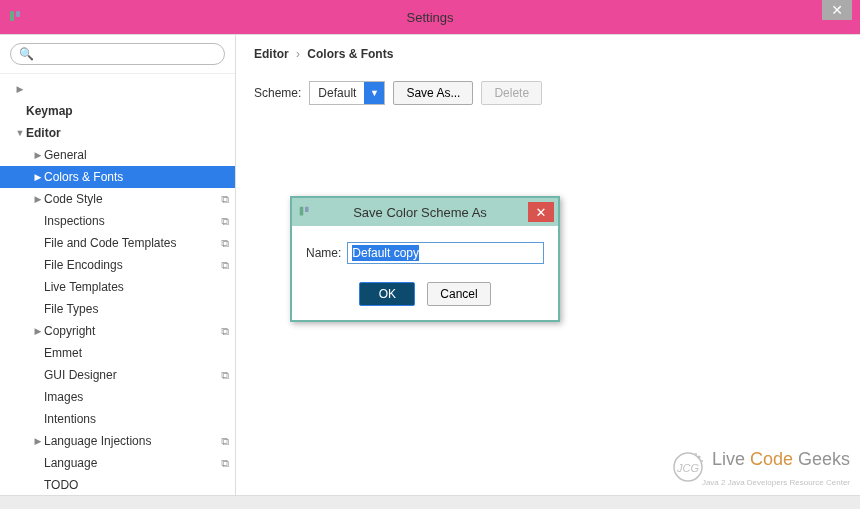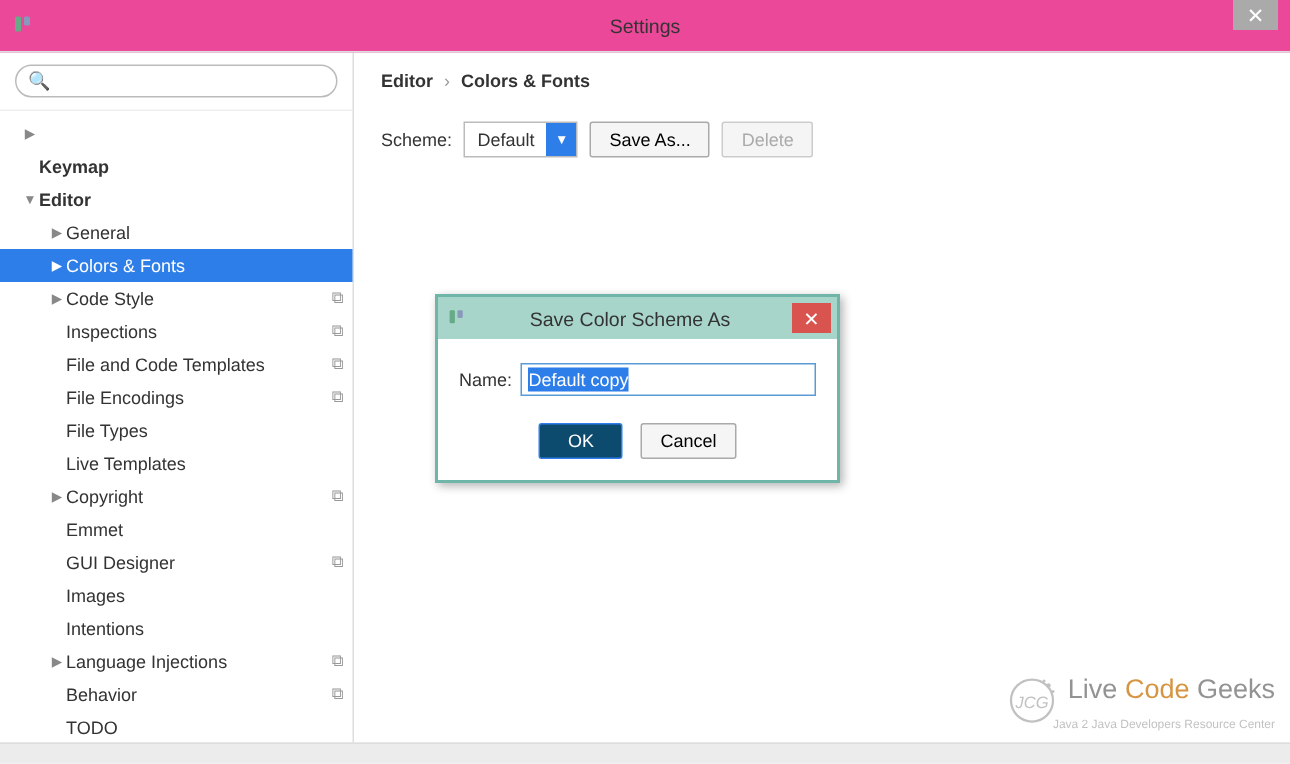--- a/index.html
+++ b/index.html
@@ -122,27 +122,27 @@
           <span class="label">File and Code Templates</span>
           <span class="copy-icon">⧉</span>
         </div>
         <div class="tree-item lvl1">
           <span class="arrow"></span>
           <span class="label">File Encodings</span>
           <span class="copy-icon">⧉</span>
         </div>
         <div class="tree-item lvl1">
           <span class="arrow"></span>
+          <span class="label">Live Templates</span>
+        </div>
+        <div class="tree-item lvl1">
+          <span class="arrow"></span>
           <span class="label">File Types</span>
         </div>
         <div class="tree-item lvl1">
-          <span class="arrow"></span>
-          <span class="label">Live Templates</span>
-        </div>
-        <div class="tree-item lvl1">
           <span class="arrow">▶</span>
           <span class="label">Copyright</span>
           <span class="copy-icon">⧉</span>
         </div>
         <div class="tree-item lvl1">
           <span class="arrow"></span>
           <span class="label">Emmet</span>
         </div>
         <div class="tree-item lvl1">
           <span class="arrow"></span>
@@ -157,21 +157,21 @@
           <span class="arrow"></span>
           <span class="label">Intentions</span>
         </div>
         <div class="tree-item lvl1">
           <span class="arrow">▶</span>
           <span class="label">Language Injections</span>
           <span class="copy-icon">⧉</span>
         </div>
         <div class="tree-item lvl1">
           <span class="arrow"></span>
-          <span class="label">Behavior</span>
+          <span class="label">Language</span>
           <span class="copy-icon">⧉</span>
         </div>
         <div class="tree-item lvl1">
           <span class="arrow"></span>
           <span class="label">TODO</span>
         </div>
       </div>
   </div>
 
   <div class="main">

